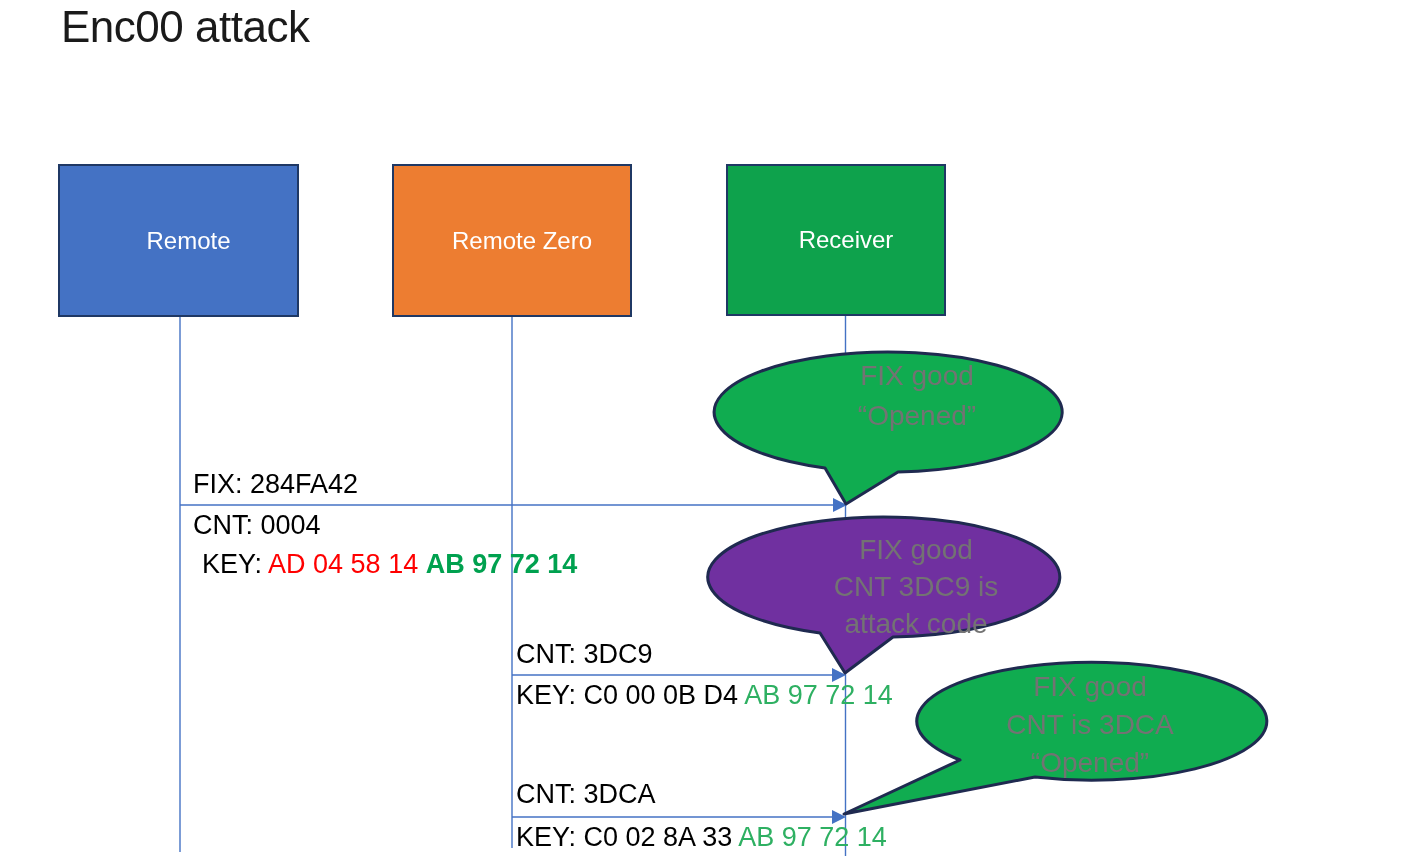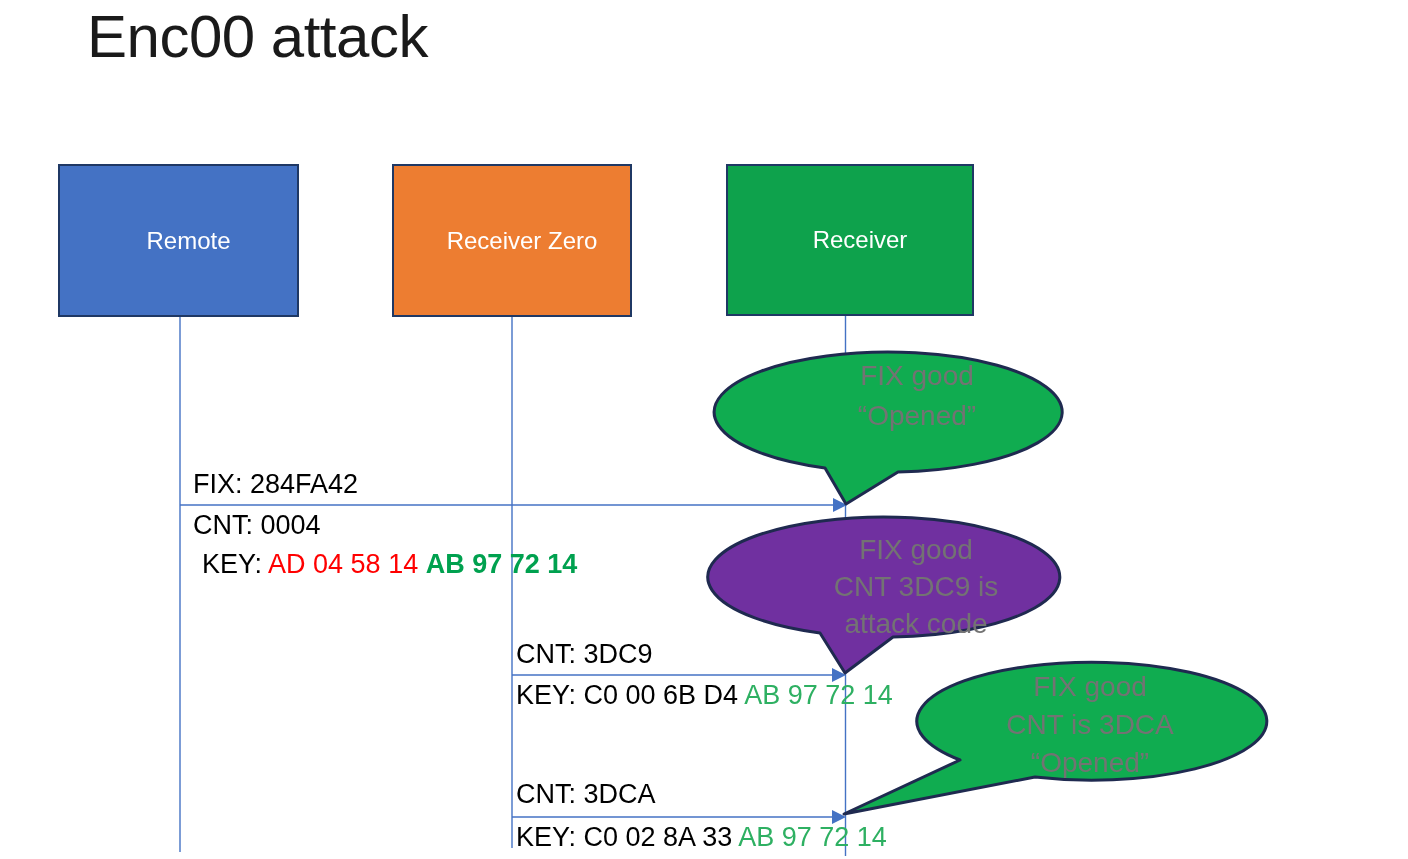--- a/index.html
+++ b/index.html
@@ -1,32 +1,32 @@
 <!DOCTYPE html>
 <html><head>
 <meta charset="utf-8">
 <style>
   html,body{margin:0;padding:0;background:#ffffff;}
   .slide{
     position:relative;width:1408px;height:859px;background:#ffffff;
     font-family:"Liberation Sans",sans-serif;overflow:hidden;
   }
   .title{
-    position:absolute;left:87px;top:2px;font-size:60px;font-weight:300;
+    position:absolute;left:61px;top:2px;font-size:44px;font-weight:300;
     color:#1a1a1a;letter-spacing:-0.5px;white-space:nowrap;
   }
   .actor{
     position:absolute;display:flex;align-items:center;justify-content:center;
     color:#ffffff;font-size:24px;border:2px solid #1F3864;box-sizing:border-box;
     white-space:nowrap;
     padding-left:20px;
   }
   .actor-remote{left:58px;top:164px;width:241px;height:153px;background:#4472C4;}
   .actor-flipper{left:392px;top:164px;width:240px;height:153px;background:#ED7D31;}
-  .actor-receiver{left:726px;top:164px;width:248px;height:152px;background:#0EA24C;}
+  .actor-receiver{left:726px;top:164px;width:220px;height:152px;background:#0EA24C;}
   svg.overlay{position:absolute;left:0;top:0;width:1408px;height:859px;}
   .msg{
     position:absolute;font-size:27px;line-height:32px;color:#000000;white-space:nowrap;
   }
   .m1-fix{left:193px;top:468px;}
   .m1-cnt{left:193px;top:509px;}
   .m1-key{left:202px;top:548px;}
   .m2-cnt{left:516px;top:638px;}
   .m2-key{left:516px;top:679px;}
   .m3-cnt{left:516px;top:778px;}
@@ -45,21 +45,21 @@
 <body>
 
 <div class="slide">
 
   <div class="title">Enc00 attack</div>
 
   <div class="actor actor-remote">
     <span>Remote</span>
   </div>
   <div class="actor actor-flipper">
-    <span>Receiver Zero</span>
+    <span>Remote Zero</span>
   </div>
   <div class="actor actor-receiver">
     <span>Receiver</span>
   </div>
 
   <svg class="overlay">
 
     <line x1="180" y1="317" x2="180" y2="852" stroke-width="1.4" stroke="#4472C4"></line>
     <line x1="512" y1="317" x2="512" y2="848" stroke-width="1.4" stroke="#4472C4"></line>
     <line x1="845.5" y1="316" x2="845.5" y2="856" stroke-width="1.4" stroke="#4472C4"></line>
@@ -76,21 +76,21 @@
     <path d="M 825 468 A 174 60 0 1 1 898 472 L 846 504 Z" stroke-width="3" stroke-linejoin="round" fill="#10AC50" stroke="#1F2A50"></path>
     <path d="M 820 633 A 176 60 0 1 1 893 637 L 845 673 Z" stroke-width="3" stroke-linejoin="round" fill="#7030A0" stroke="#1F2A50"></path>
     <path d="M 960 760 A 175 59 0 1 1 1035 777 L 844 814 Z" stroke-width="3" stroke-linejoin="round" fill="#10AC50" stroke="#1F2A50"></path>
   </svg>
 
   <div class="msg m1-fix">FIX: 284FA42</div>
   <div class="msg m1-cnt">CNT: 0004</div>
   <div class="msg m1-key"><span>KEY: </span><span class="key-red">AD 04 58 14 </span><span class="key-green-bold">AB 97 72 14</span></div>
 
   <div class="msg m2-cnt">CNT: 3DC9</div>
-  <div class="msg m2-key"><span>KEY: C0 00 6B D4 </span><span class="key-green">AB 97 72 14</span></div>
+  <div class="msg m2-key"><span>KEY: C0 00 0B D4 </span><span class="key-green">AB 97 72 14</span></div>
 
   <div class="msg m3-cnt">CNT: 3DCA</div>
   <div class="msg m3-key"><span>KEY: C0 02 8A 33 </span><span class="key-green">AB 97 72 14</span></div>
 
   <div class="callout-text c1">
     <div>FIX good</div>
     <div>“Opened”</div>
   </div>
   <div class="callout-text c2">
     <div>FIX good</div>

